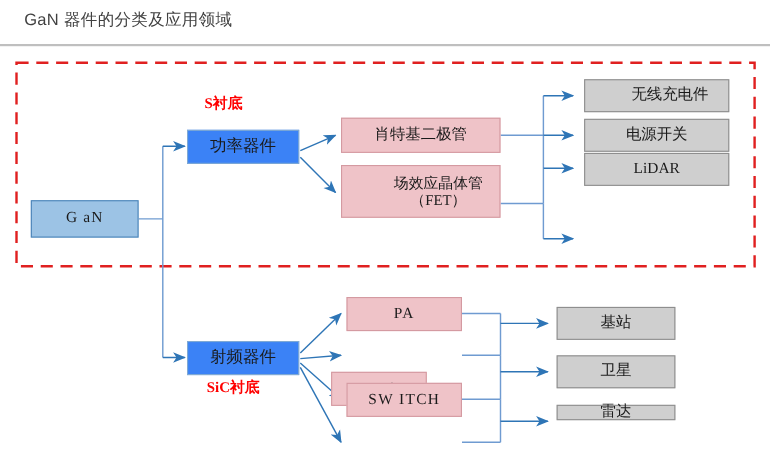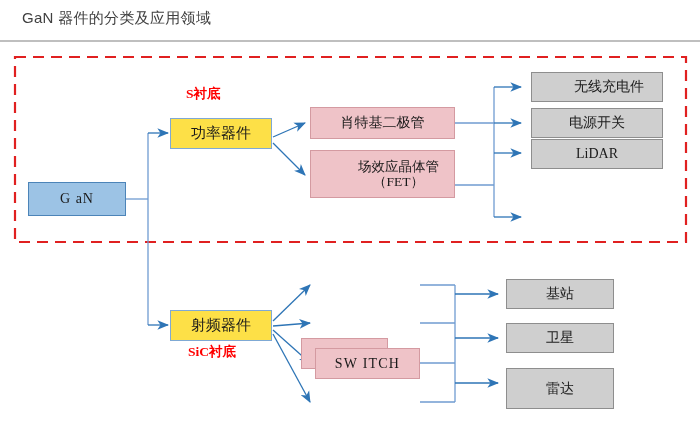--- a/index.html
+++ b/index.html
@@ -70,21 +70,21 @@
     font-family: "Liberation Serif", "DejaVu Serif", serif;
     color: #1a1a1a;
   }
   .node-gan {
     background: #9CC3E5;
     border: 1px solid #4C84B8;
     font-size: 14px;
     letter-spacing: 1px;
   }
   .node-cat {
-    background: #fde047;
+    background: #3b82f6;
     border: 1px solid #7FA9D4;
     font-size: 15px;
   }
   .node-dev {
     background: #EFC3C8;
     border: 1px solid #D49AA1;
     font-size: 14px;
   }
   .node-dev.two-line { font-size: 13.5px; padding-left: 32px; }
   .node-app {
@@ -191,31 +191,34 @@
     <div class="node node-app" style="left:531px; top:27px; width:132px; height:30px;padding-left:24px;">
       <span>无线充电件</span>
     </div>
     <div class="node node-app" style="left:531px; top:63px; width:132px; height:30px;align-items:center;">
       <span>电源开关</span>
     </div>
     <div class="node node-app" style="left:531px; top:94px; width:132px; height:30px;">
       <span>LiDAR</span>
     </div>
 
+    <div class="node node-dev latin" style="left:315px; top:225px; width:105px; height:31px;">
+      <span>PA</span>
+    </div>
     <div class="node node-dev latin" style="left:301px; top:263px; width:87px; height:31px;margin-top:30px;">
       <span>LN A</span>
     </div>
     <div class="node node-dev latin" style="left:315px; top:303px; width:105px; height:31px;">
       <span>SW ITCH</span>
     </div>
 
     <div class="node node-app" style="left:506px; top:234px; width:108px; height:30px;">
       <span>基站</span>
     </div>
     <div class="node node-app" style="left:506px; top:278px; width:108px; height:30px;">
       <span>卫星</span>
     </div>
-    <div class="node node-app" style="left:506px; top:323px; width:108px; height:41px;">
+    <div class="node node-app" style="left:506px; top:323px; width:108px; height:14px;">
       <span>雷达</span>
     </div>
 
   </div>
 </div>
 
 </body></html>

